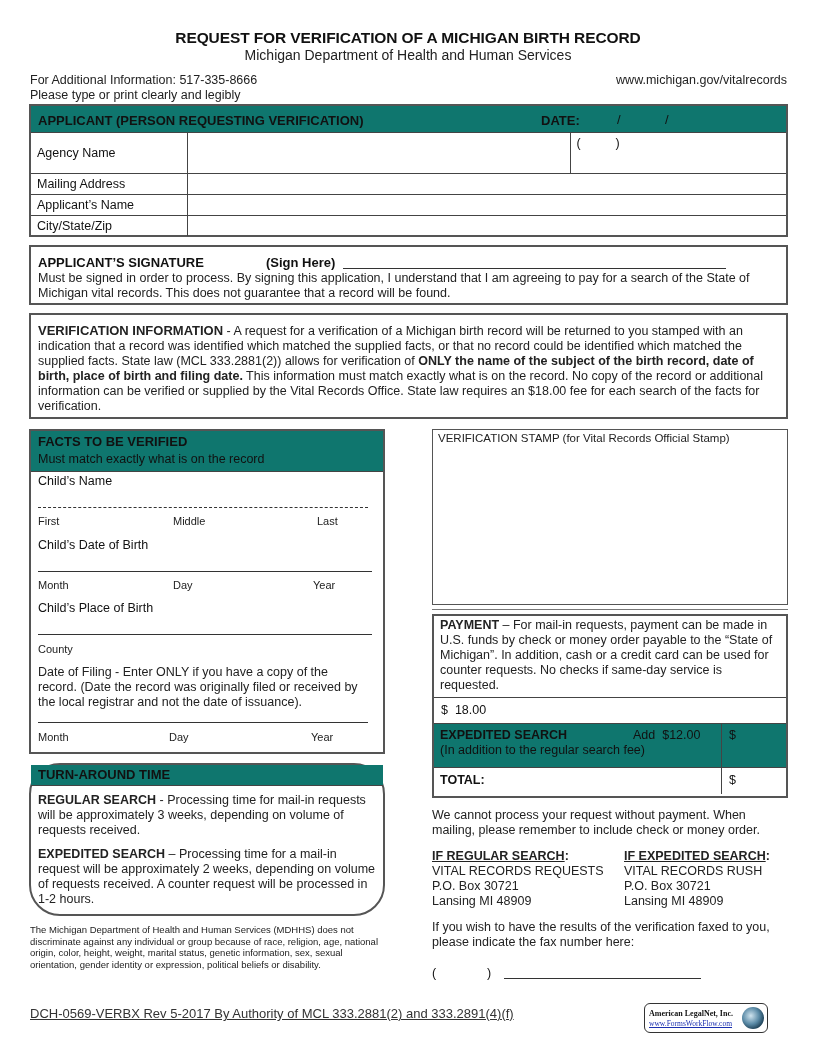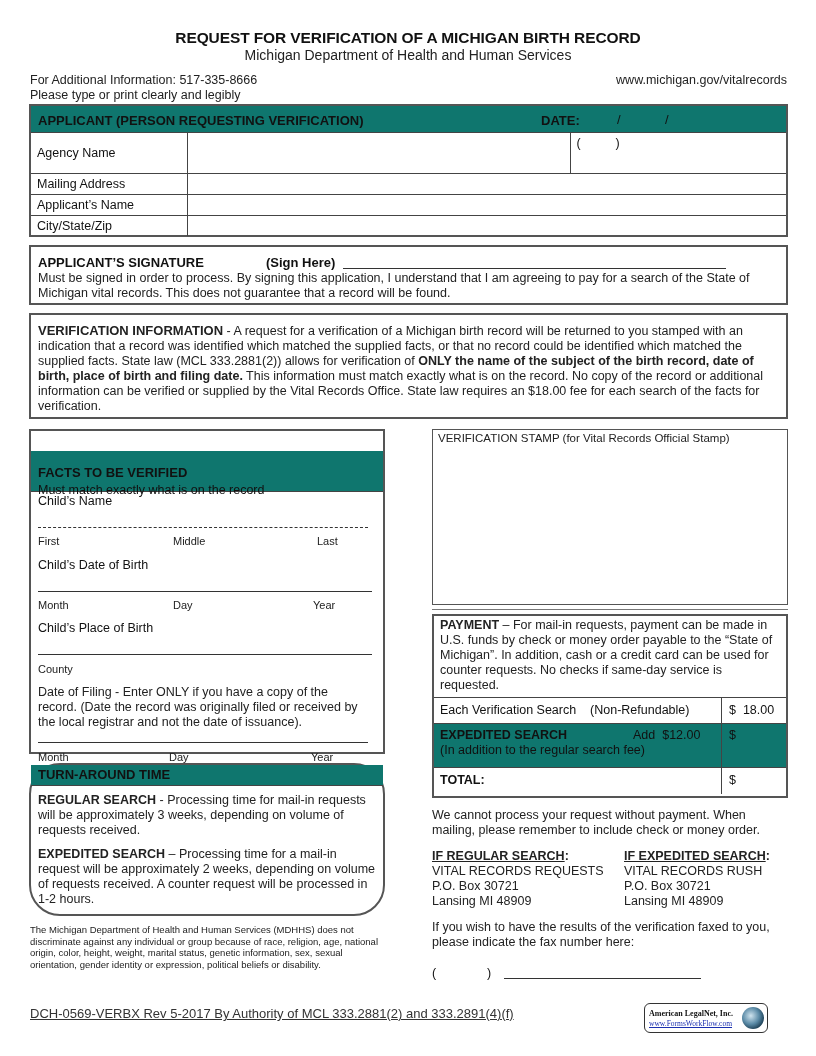--- a/index.html
+++ b/index.html
@@ -79,21 +79,21 @@
   <div class="para" style="margin-top:1px;">Must be signed in order to process.  By signing this application, I understand that I am agreeing to pay for a search of the State of Michigan vital records. This does not guarantee that a record will be found.</div>
 </div>
 
 <div class="box" style="left:29px; top:313px; width:759px; height:106px; padding:8px 7px;">
   <div class="para">
     <span class="hdr">VERIFICATION INFORMATION</span><span> - A request for a verification of a Michigan birth record will be returned to you stamped with an indication that a record was identified which matched the supplied facts, or that no record could be identified which matched the supplied facts.  State law (MCL 333.2881(2)) allows for verification of </span><b>ONLY the name of the subject of the birth record, date of birth, place of birth and filing date.</b><span>  This information must match exactly what is on the record.  No copy of the record or additional information can be verified or supplied by the Vital Records Office.  State law requires an $18.00 fee for each search of the facts for verification.</span>
   </div>
 </div>
 
 <div class="box" style="left:29px; top:429px; width:356px; height:325px;">
-  <div class="gray" style="height:41px; border-bottom:1.5px solid #444; padding:14px 7px;margin-top:20px;">
+  <div class="gray" style="height:41px; border-bottom:1.5px solid #444; padding:3px 7px;">
     <div class="hdr">FACTS TO BE VERIFIED</div>
     <div style="font-size:12.5px; margin-top:3px;">Must match exactly what is on the record</div>
   </div>
   <div style="position:relative; height:280px;">
     <div class="abs" style="left:7px; top:2px;">Child’s Name</div>
     <div class="line" style="left:7px; top:35px; width:330px; border-bottom:1px dashed #333;"></div>
     <div class="lbl-sm" style="left:7px; top:43px;">First</div>
     <div class="lbl-sm" style="left:142px; top:43px;">Middle</div>
     <div class="lbl-sm" style="left:286px; top:43px;">Last</div>
 
@@ -133,21 +133,20 @@
 <div class="box" style="left:432px; top:429px; width:356px; height:176px; border-width:1.5px; padding:2px 5px;">
   <div style="font-size:11.5px; color:#222;">VERIFICATION STAMP (for Vital Records Official Stamp)</div>
 </div>
 <div class="abs" style="left:432px; top:609px; width:356px; border-top:1.5px solid #777;"></div>
 
 <div class="box" style="left:432px; top:614px; width:356px; height:184px;">
   <div class="para" style="padding:2px 6px 0 6px; height:82px; border-bottom:1.5px solid #444;">
     <b>PAYMENT</b><span> – For mail-in requests, payment can be made in U.S. funds by check or money order payable to the “State of Michigan”.  In addition, cash or a credit card can be used for counter requests.  No checks if same-day service is requested.</span>
   </div>
   <div style="display:flex; height:26px; border-bottom:1.5px solid #444;">
-    <div style="width:288px; border-right:1.5px solid #444; padding:5px 6px; white-space:pre;">Each Verification Search    (Non-Refundable)</div>
     <div style="flex:1; padding:5px 7px; white-space:pre;">$  18.00</div>
   </div>
   <div class="gray" style="display:flex; height:44px; border-bottom:1.5px solid #444;">
     <div style="width:288px; border-right:1.5px solid #444; padding:4px 6px; position:relative;">
       <b>EXPEDITED SEARCH</b>
       <span class="abs" style="left:199px; top:4px; white-space:pre;">Add  $12.00</span>
       <div style="margin-top:1px;">(In addition to the regular search fee)</div>
     </div>
     <div style="flex:1; padding:4px 7px;">$</div>
   </div>

